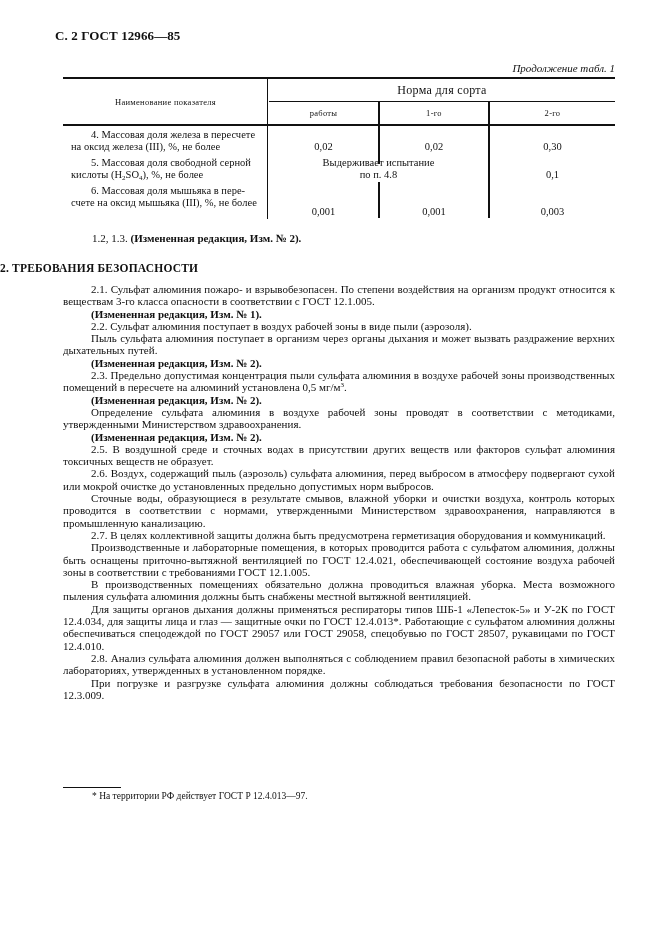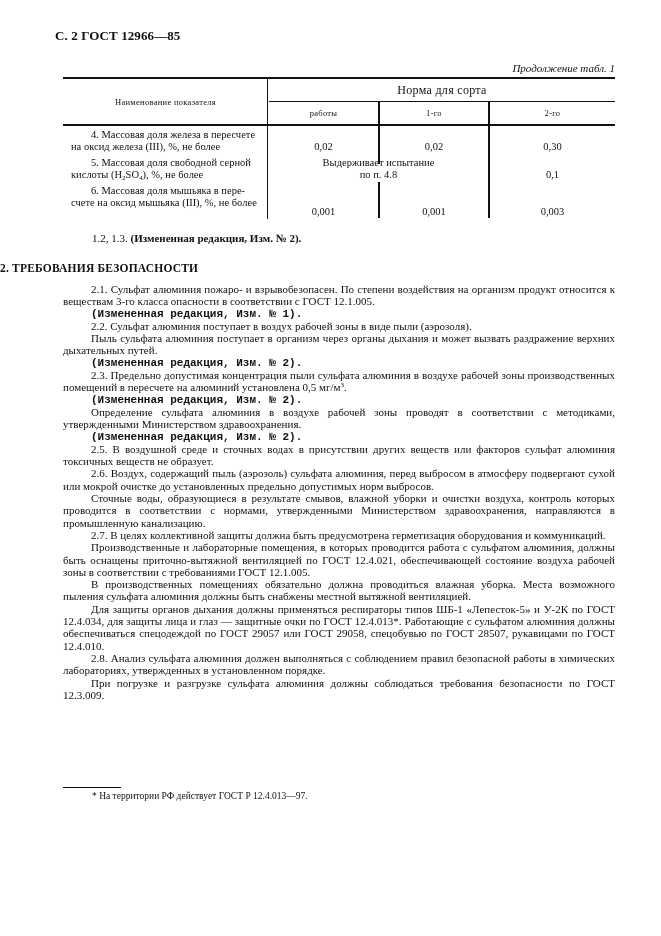--- a/index.html
+++ b/index.html
@@ -62,21 +62,21 @@
     font-weight: bold; font-size: 11.5px; letter-spacing: 0.2px;
   }
 
   .body-text {
     position: absolute; left: 63px; top: 283px; width: 552px;
     font-size: 11px; line-height: 12.3px;
   }
   .body-text p {
     margin: 0; text-indent: 28px; text-align: justify;
   }
-  .body-text p.note { font-weight: bold; font-family: Liberation Mono, monospace; }
+  .body-text p.note { font-weight: bold; }
 
   .footnote-rule {
     position: absolute; left: 63px; top: 787px; width: 58px; height: 1px; background: #111;
   }
   .footnote {
     position: absolute; left: 92px; top: 791px; font-size: 9.5px;
   }
 </style>
 </head>
 <body>

